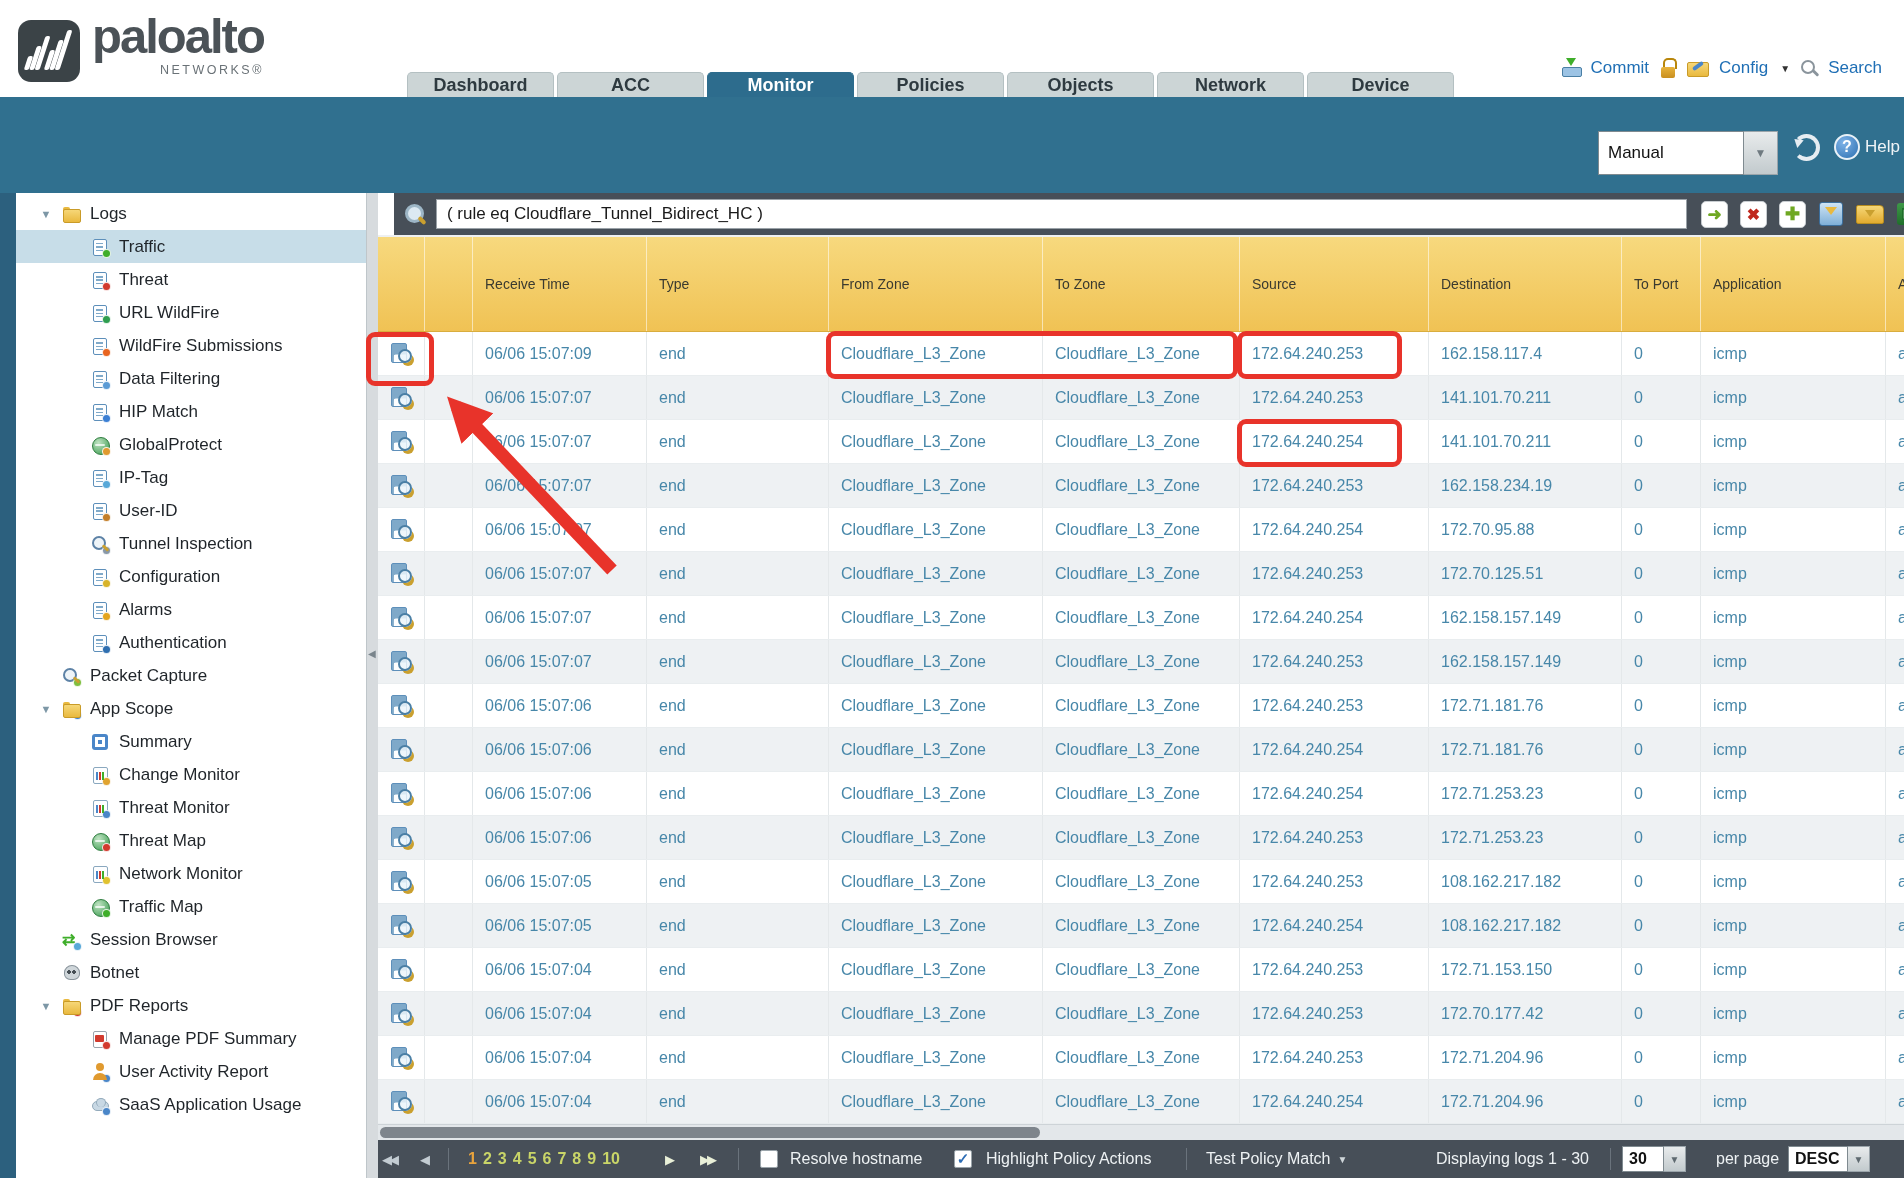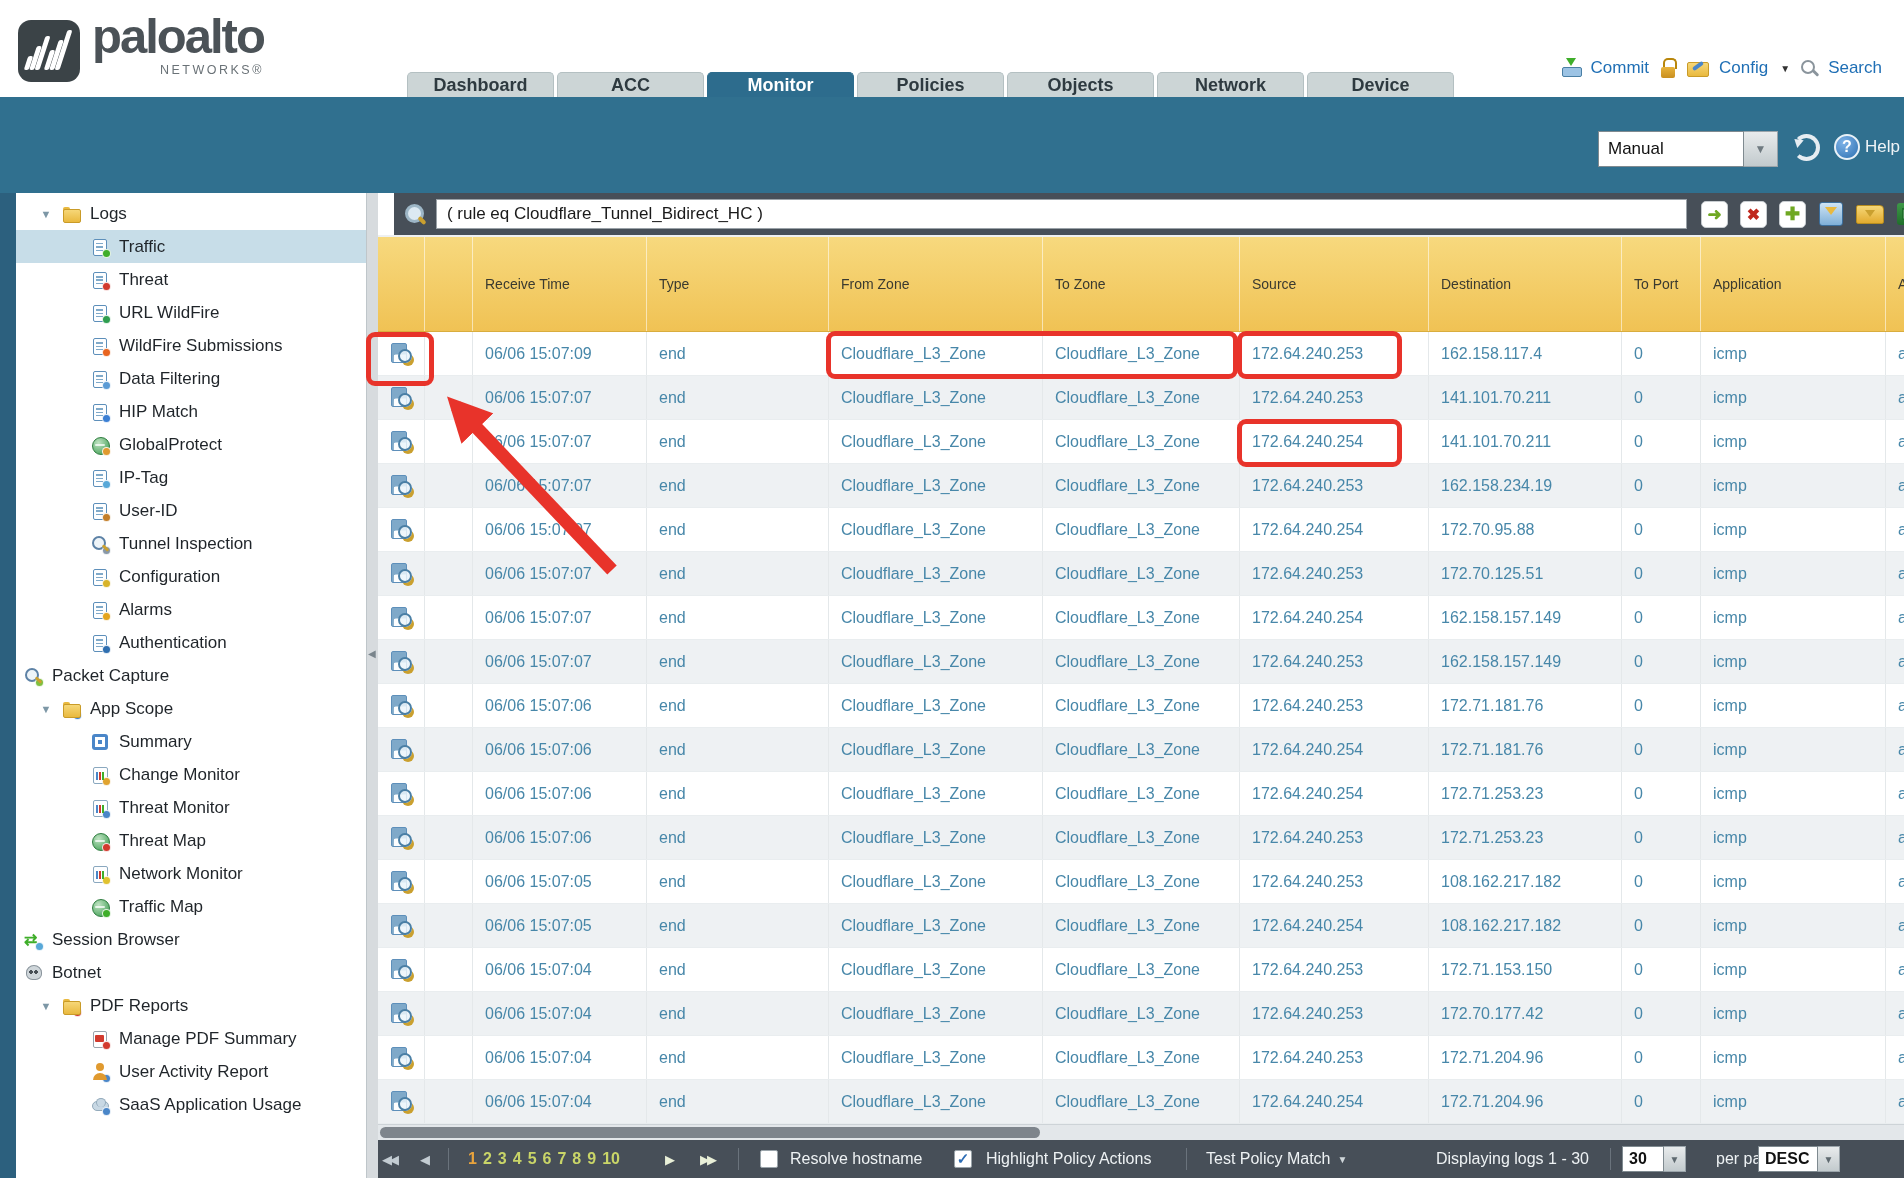--- a/index.html
+++ b/index.html
@@ -32,40 +32,40 @@
   .lock-icon::after{content:"";position:absolute;left:2px;bottom:0;width:14px;height:11px;background:linear-gradient(#e8b33c,#c98f1f);border-radius:2px}
   .config-icon{position:relative;width:22px;height:18px;display:inline-block}
   .config-icon::before{content:"";position:absolute;left:0;top:3px;width:20px;height:13px;background:linear-gradient(#f6d778,#e9b93f);border:1px solid #c99b28;border-radius:2px}
   .config-icon::after{content:"";position:absolute;left:5px;top:5px;width:12px;height:4px;background:#4a86c8;border-radius:2px;transform:rotate(-35deg)}
   .search-glyph{position:relative;width:18px;height:18px;display:inline-block}
   .search-glyph::before{content:"";position:absolute;left:1px;top:1px;width:10px;height:10px;border:2.5px solid #8a949c;border-radius:50%}
   .search-glyph::after{content:"";position:absolute;right:1px;bottom:0;width:3px;height:8px;background:#8a949c;border-radius:2px;transform:rotate(-45deg)}
 
   
   .tealband{position:absolute;left:0;top:97px;width:100%;height:96px;background:#30708f}
-  .manual{position:absolute;left:1598px;top:131px;display:flex;height:36px}
+  .manual{position:absolute;left:1598px;top:131px;display:flex;height:44px}
   .manual .val{width:146px;background:#fff;border:1px solid #7f8a90;font-size:17px;color:#111;
                display:flex;align-items:center;padding-left:9px}
   .manual .arr{width:34px;background:linear-gradient(#e8ebec,#c2cacd);border:1px solid #9aa4aa;border-left:none;
                display:flex;align-items:center;justify-content:center;font-size:12px;color:#6f7a80;cursor:pointer}
   .refresh-icon{position:absolute;left:1793px;top:134px;width:27px;height:27px;border:4px solid #e6edf2;
                 border-radius:50%;border-left-color:transparent;cursor:pointer}
   .refresh-icon::before{content:"";position:absolute;left:-8px;top:-3px;border:5px solid transparent;border-right:8px solid #e6edf2;transform:rotate(40deg)}
   .help{position:absolute;left:1834px;top:134px;display:flex;align-items:center;gap:5px;cursor:pointer}
   .help-badge{width:26px;height:26px;border-radius:50%;background:radial-gradient(circle at 35% 30%,#7fb3e8,#2b6fb0);
               border:2px solid #e9f1f7;color:#fff;font-weight:bold;font-size:16px;display:flex;align-items:center;justify-content:center}
   .help-text{color:#eef3f6;font-size:17px}
 
   
   .left-edge{position:absolute;left:0;top:193px;width:16px;bottom:0;background:#2c607e}
   .sidebar{position:absolute;left:16px;top:193px;width:350px;bottom:0;background:#fff;overflow:hidden;padding-top:4px}
   .nav-item{height:33px;display:flex;align-items:center;font-size:17px;color:#1f2429;cursor:pointer;white-space:nowrap}
   .nav-item.sel{background:#c7dde8}
   .nav-item .tri{width:16px;text-align:center;font-size:11px;color:#7d97a6;margin-left:22px}
-  .nav-item.lv0.noexp{}
+  .nav-item.lv0.noexp{padding-left:38px}
   .nav-item.lv0 .ic{margin-left:8px}
   .nav-item.lv1{padding-left:75px}
   .nav-item .txt{margin-left:9px}
 
   .ic{width:19px;height:18px;position:relative;display:inline-block;flex:0 0 auto}
   .badge{position:absolute;right:-1px;bottom:-2px;width:9px;height:9px;border-radius:50%;
          background:var(--b,transparent);border:1px solid rgba(255,255,255,.85)}
   .k-doc::before{content:"";position:absolute;left:2px;top:1px;width:12px;height:15px;background:#fdfeff;
                  border:1.5px solid #5d8fba;border-radius:2px}
   .k-doc::after{content:"";position:absolute;left:5px;top:5px;width:7px;height:8px;
@@ -759,21 +759,21 @@
         </div>
       <div class="abs" style="left:1244px">
         <span class="fsel">
           <span class="val" style="width:42px">30</span>
           <span class="arr">▼</span>
         </span>
       </div>
       <div class="abs" style="left:1338px">
           <span>per page</span>
         </div>
-      <div class="abs" style="left:1380px">
+      <div class="abs" style="left:1410px">
         <span class="fsel">
           <span class="val" style="width:60px">DESC</span>
           <span class="arr">▼</span>
         </span>
       </div>
     </div>
   </div>
 
   <div class="red-box" style="left:366px;top:332px;width:68px;height:54px"></div>
   <div class="red-box" style="left:826px;top:331px;width:412px;height:48px"></div>

